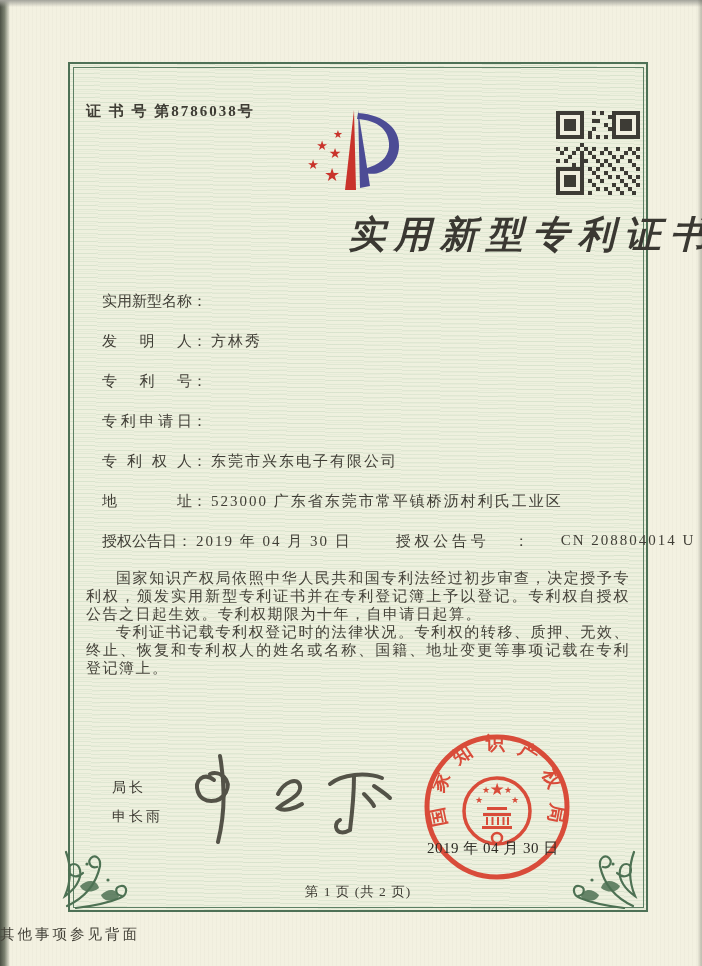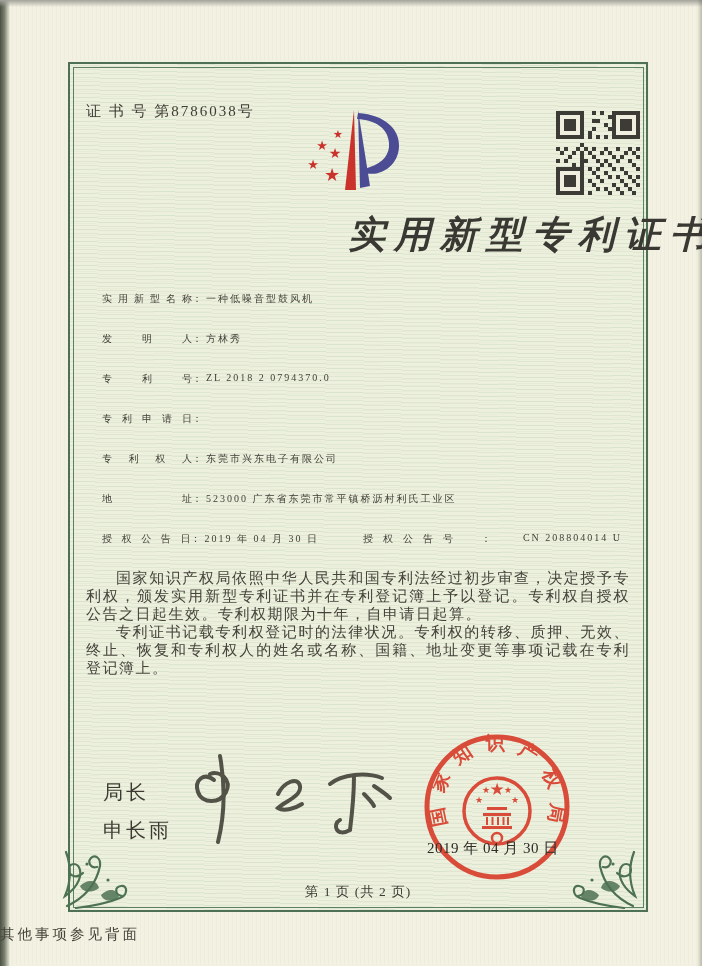--- a/index.html
+++ b/index.html
@@ -26,45 +26,45 @@
     border:2.5px solid #4e7156;
     background:#eef0de;
     background-image:
       repeating-linear-gradient(1.5deg, rgba(120,170,130,.13) 0 1px, transparent 1px 4px),
       repeating-linear-gradient(-1deg, rgba(140,180,140,.07) 0 1px, transparent 1px 6px);
   }
   .frame::after {
     content:""; position:absolute; inset:2.5px; border:1px solid #5d8064; pointer-events:none;
   }
 
-  .cert-no { position:absolute; left:86px; top:102px; font-size:15px; letter-spacing:2px; color:#3e3c34; }
+  .cert-no { position:absolute; left:86px; top:102px; font-size:15px; letter-spacing:2px; color:#3e3c34;font-weight:bold; }
 
   .logo { position:absolute; left:294px; top:100px; }
   .qr { position:absolute; left:556px; top:111px; }
 
   .title {
     position:absolute; left:68px; top:210px; width:648px;
     text-align:right; font-size:37px; font-weight:bold; color:#3a3832;
     letter-spacing:9px; text-indent:9px;font-style:italic;
   }
 
-  .fields { position:absolute; left:102px; top:292px; width:520px; font-size:10px; color:#403e36; }
+  .fields { position:absolute; left:102px; top:292px; width:520px; font-size:15px; color:#403e36; }
   .field-row { height:40px; display:flex; align-items:flex-start; white-space:nowrap; }
   .field-label { display:inline-block; width:90px; text-align:justify; text-align-last:justify; }
   .field-colon { display:inline-block; }
   .field-value { letter-spacing:2px; margin-left:4px; }
   .pair2 { margin-left:44px; display:flex;gap:28px; }
 
   .body-text { position:absolute; left:86px; top:569px; width:544px; }
   .body-text p {
     font-size:15px; line-height:18px; letter-spacing:1.5px;
     text-align:justify; text-indent:2em; color:#45433a;
   }
 
-  .sig-block { position:absolute; left:103px; top:779px; font-size:20px; letter-spacing:3px; color:#3c3a32; }
+  .sig-block { position:absolute; left:112px; top:779px; font-size:14px; letter-spacing:3px; color:#3c3a32; }
   .sig-block .line2 { margin-top:11px; }
   .signature-svg { position:absolute; left:180px; top:750px; }
 
   .seal { position:absolute; left:421px; top:729px; opacity:.93; }
   .seal-date { position:absolute; left:427px; top:839px; font-size:15px; letter-spacing:.5px; color:#2d2b25; }
 
   .corner-ornament { position:absolute; width:92px; height:92px; }
   .corner-ornament.bl { left:56px; top:824px; }
   .corner-ornament.br { left:552px; top:824px; transform:scaleX(-1); }
 
@@ -112,31 +112,29 @@
       </g>
     </svg>
   </div>
 
   <div class="title">实用新型专利证书</div>
 
   <div class="fields">
     <div class="field-row">
       <span class="field-label">实用新型名称</span>
         <span class="field-colon">：</span>
-        <span class="field-value">一种低噪音型鼓风机</span>
     </div>
     <div class="field-row">
       <span class="field-label">发明人</span>
         <span class="field-colon">：</span>
         <span class="field-value">方林秀</span>
     </div>
     <div class="field-row">
       <span class="field-label">专利号</span>
         <span class="field-colon">：</span>
-        <span class="field-value">ZL 2018 2 0794370.0</span>
     </div>
     <div class="field-row">
       <span class="field-label">专利申请日</span>
         <span class="field-colon">：</span>
     </div>
     <div class="field-row">
       <span class="field-label">专利权人</span>
         <span class="field-colon">：</span>
         <span class="field-value">东莞市兴东电子有限公司</span>
     </div>

